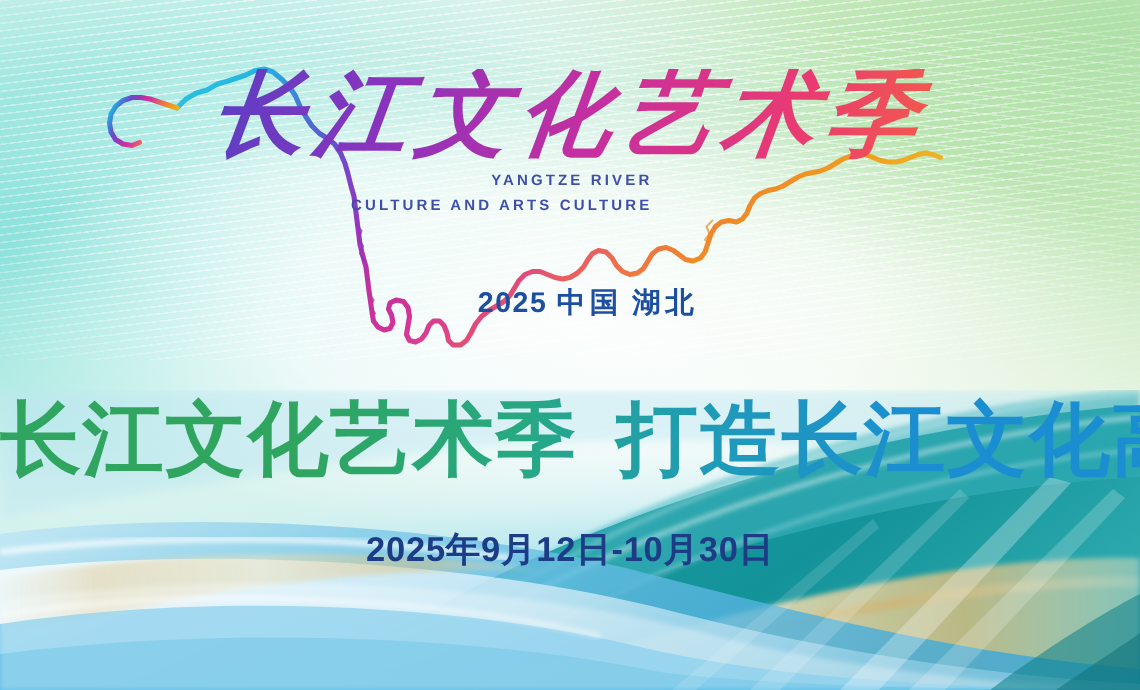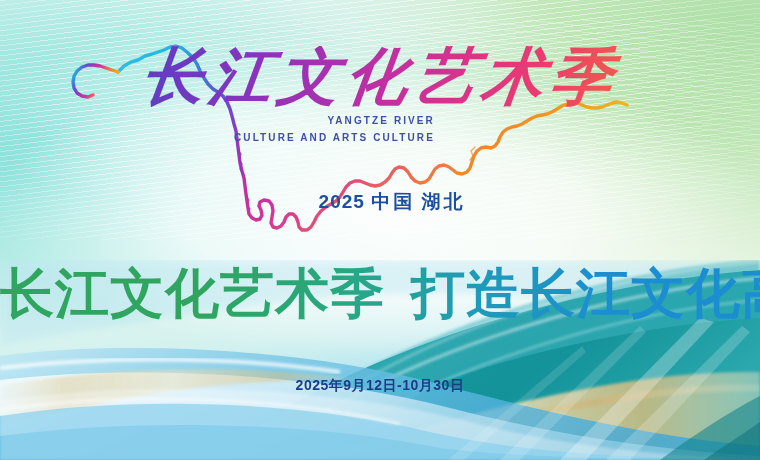--- a/index.html
+++ b/index.html
@@ -112,23 +112,22 @@
     background:linear-gradient(92deg,#2fa55f 0%,#2fa55f 26%,#27a883 46%,#1f9bb8 62%,#1b8ed1 80%,#1b8ed1 100%);
     -webkit-background-clip:text;background-clip:text;
     color:transparent;-webkit-text-fill-color:transparent;
   }
   .headline .gap{display:inline-block;width:26px;}
 
   .dateline{
     position:absolute;left:0;right:0;top:351px;
     text-align:center;
     color:#1c3c86;
-    font-size:14px;font-weight:700;
+    font-size:23px;font-weight:700;
     letter-spacing:.5px;
-    margin-top:26px;
   }
 </style>
 </head>
 <body>
 
 <div id="poster">
 
   <div class="layer bg-base"></div>
   <div class="layer bg-greenband"></div>
   <div class="layer bg-haze"></div>

